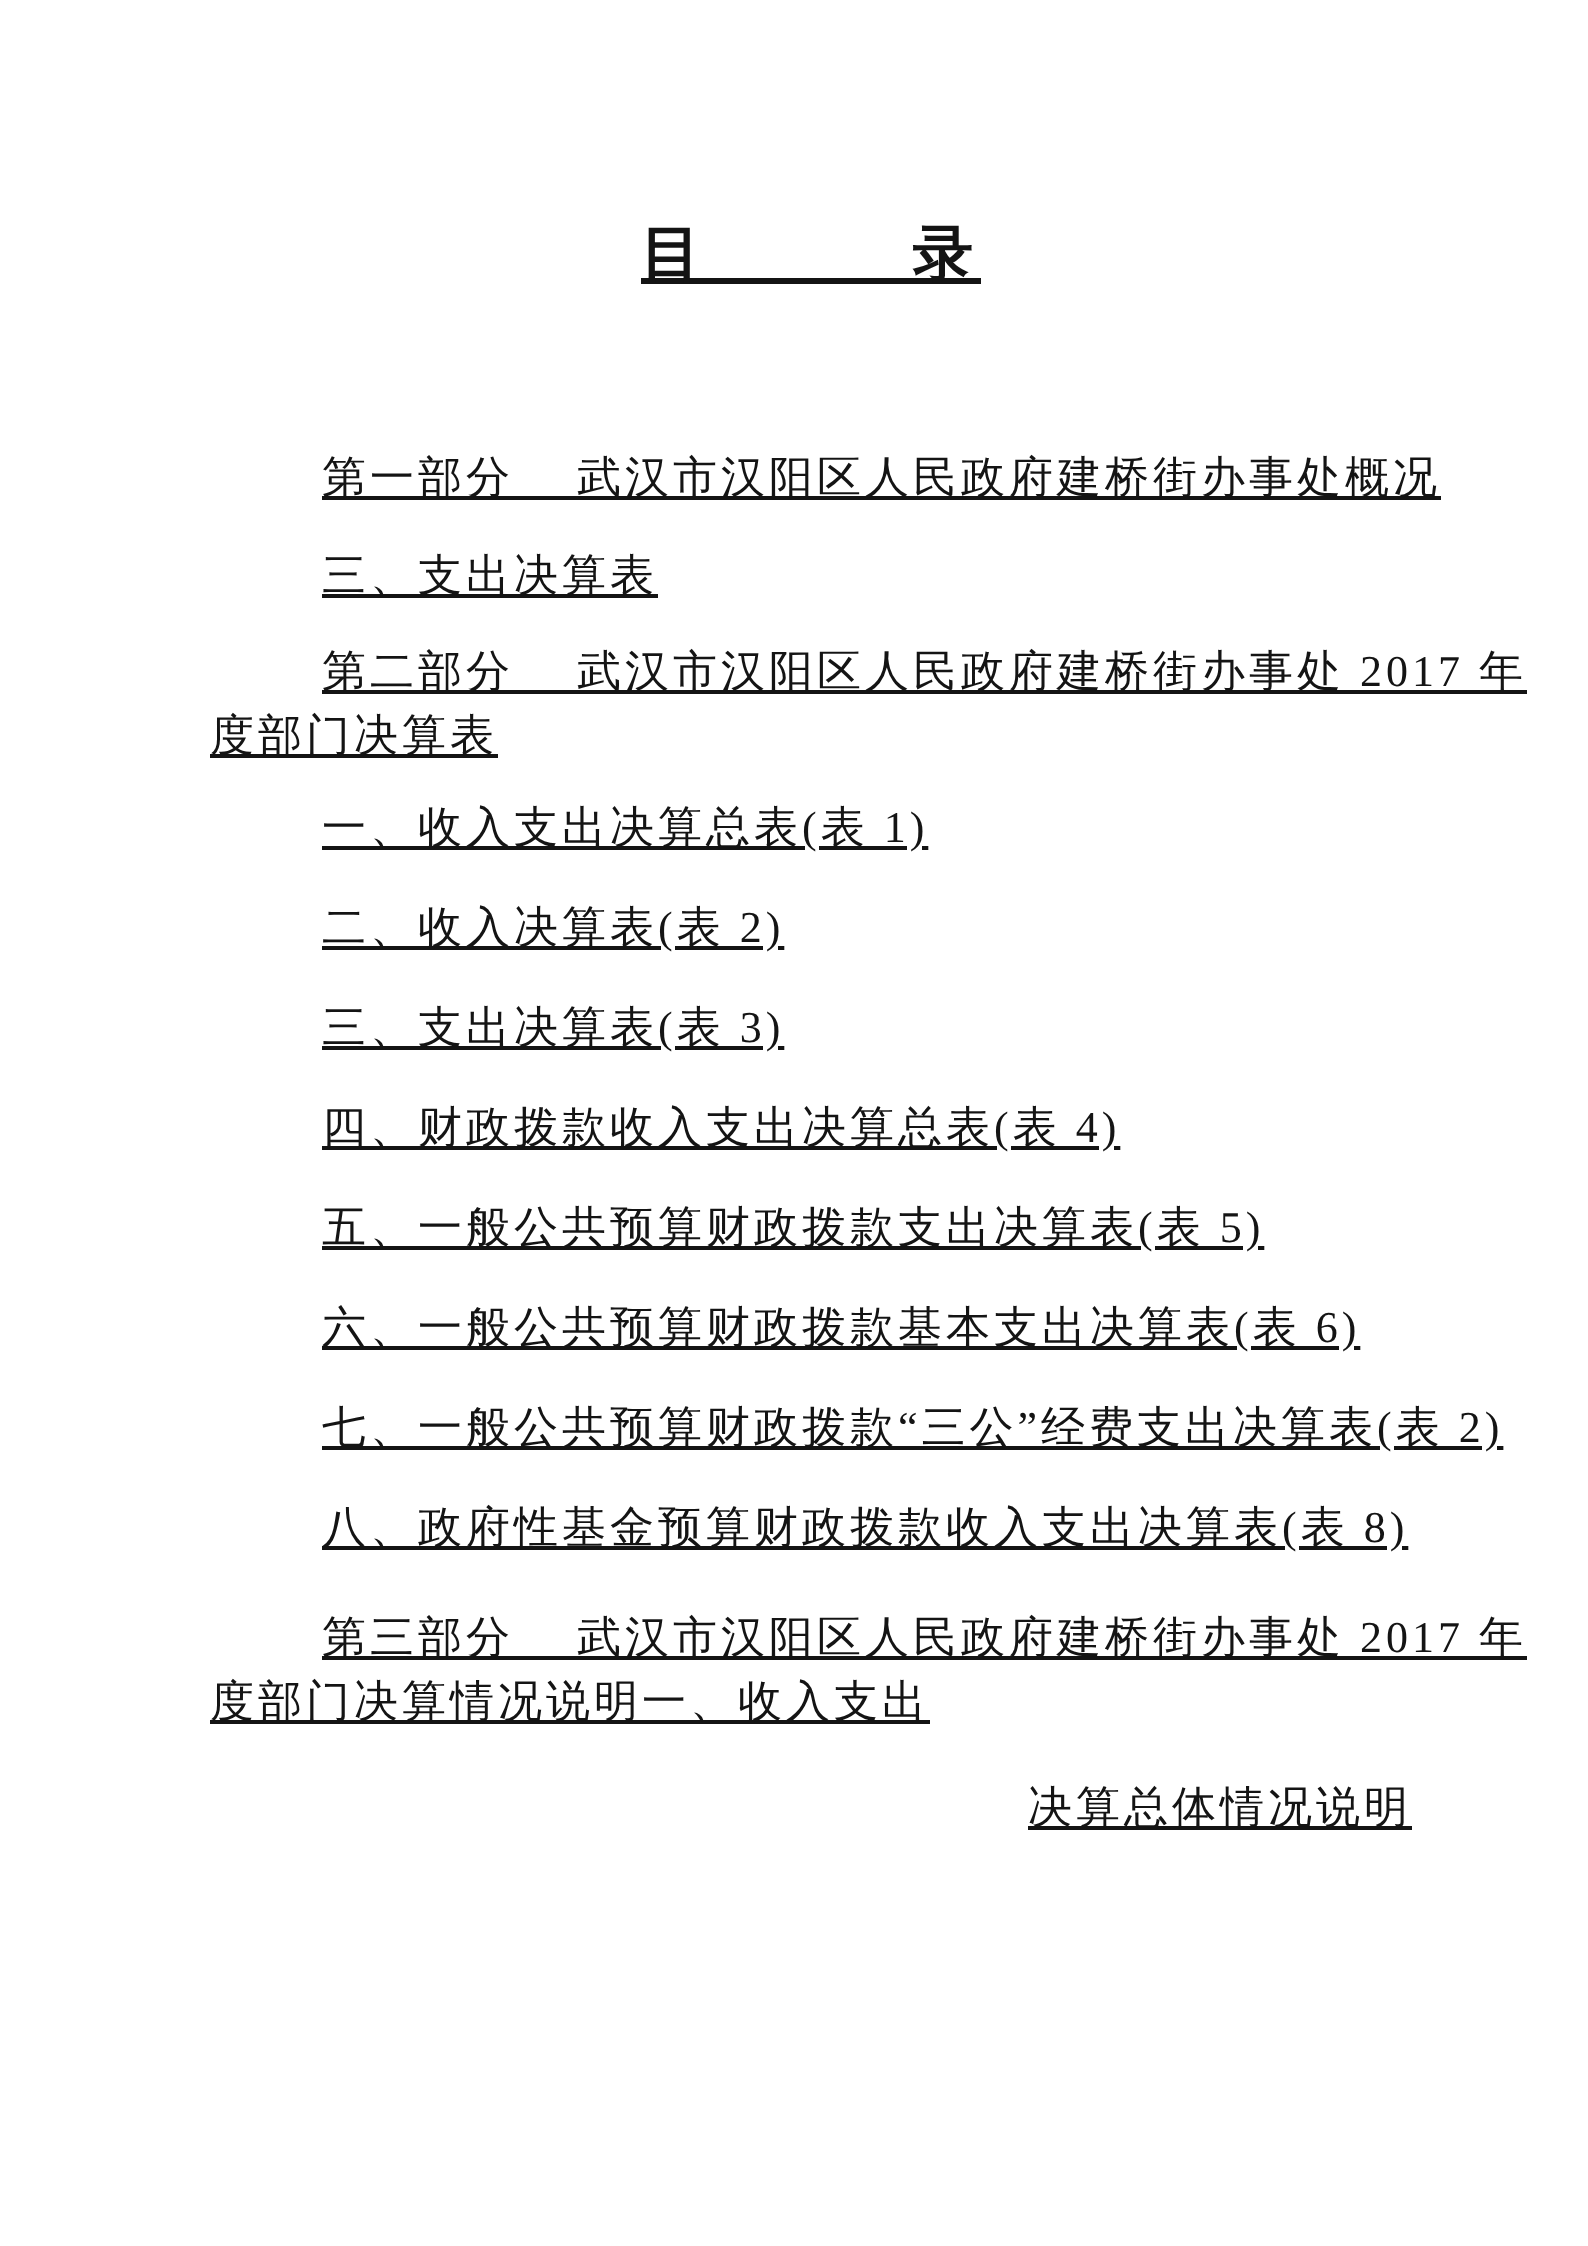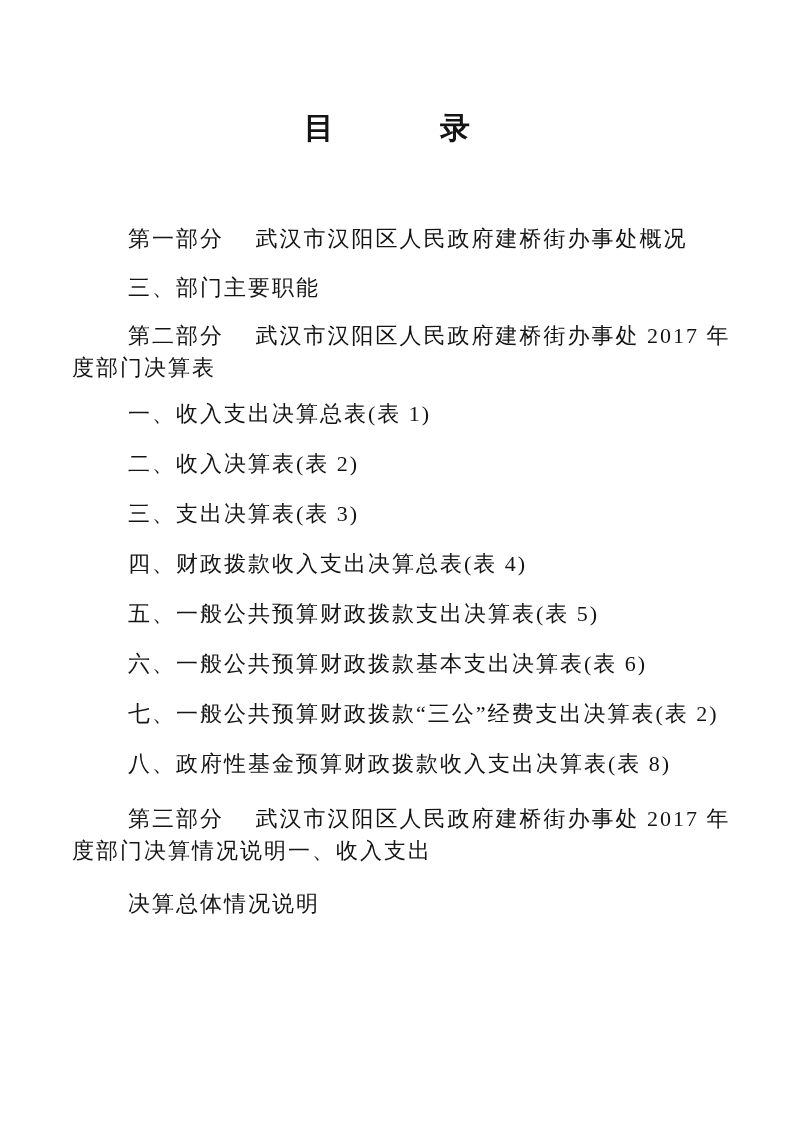--- a/index.html
+++ b/index.html
@@ -11,21 +11,22 @@
     position: relative;
     width: 794px;
     height: 1123px;
     margin: 0 auto;
     background: #ffffff;
     overflow: hidden;
     font-family: "Liberation Serif", "DejaVu Serif", serif;
     color: #141414;
   }
   .content {
-    padding: 106px 88px 0 72px;
+    padding: 106px 88px 0 105px;
+    text-decoration: underline;
   }
   .doc-title {
     margin: 0 0 73px 0;
     text-align: center;
     font-size: 30px;
     line-height: 44px;
     font-weight: bold;
     letter-spacing: 4px;
     white-space: nowrap;
   }
@@ -43,38 +44,38 @@
     padding-left: 56px;
   }
   .entry .line.cont {
     padding-left: 0;
   }
   .m16 { margin-bottom: 16px; }
   .m18 { margin-bottom: 18px; }
   .m21 { margin-bottom: 21px; }
   .m23 { margin-bottom: 23px; }
   .m30 { margin-bottom: 14px; }
-  .m0  { margin-bottom: 0; }
+  .m0  { margin-bottom: 0; text-align: right; }
 </style>
 </head>
 <body>
 
 <div class="page">
   <div class="content">
 
     <h1 class="doc-title">目　　　录</h1>
 
     <p class="entry">
       <span class="line first">第一部分　 武汉市汉阳区人民政府建桥街办事处概况</span>
     </p>
 
 
 
     <p class="entry m16">
-      <span class="line first">三、部门主要职能</span>
+      <span class="line first">三、支出决算表</span>
     </p>
 
     <p class="entry m30">
       <span class="line first">第二部分　 武汉市汉阳区人民政府建桥街办事处 2017 年</span>
       <span class="line cont">度部门决算表</span>
     </p>
 
     <p class="entry m18">
       <span class="line first">一、收入支出决算总表(表 1)</span>
     </p>

